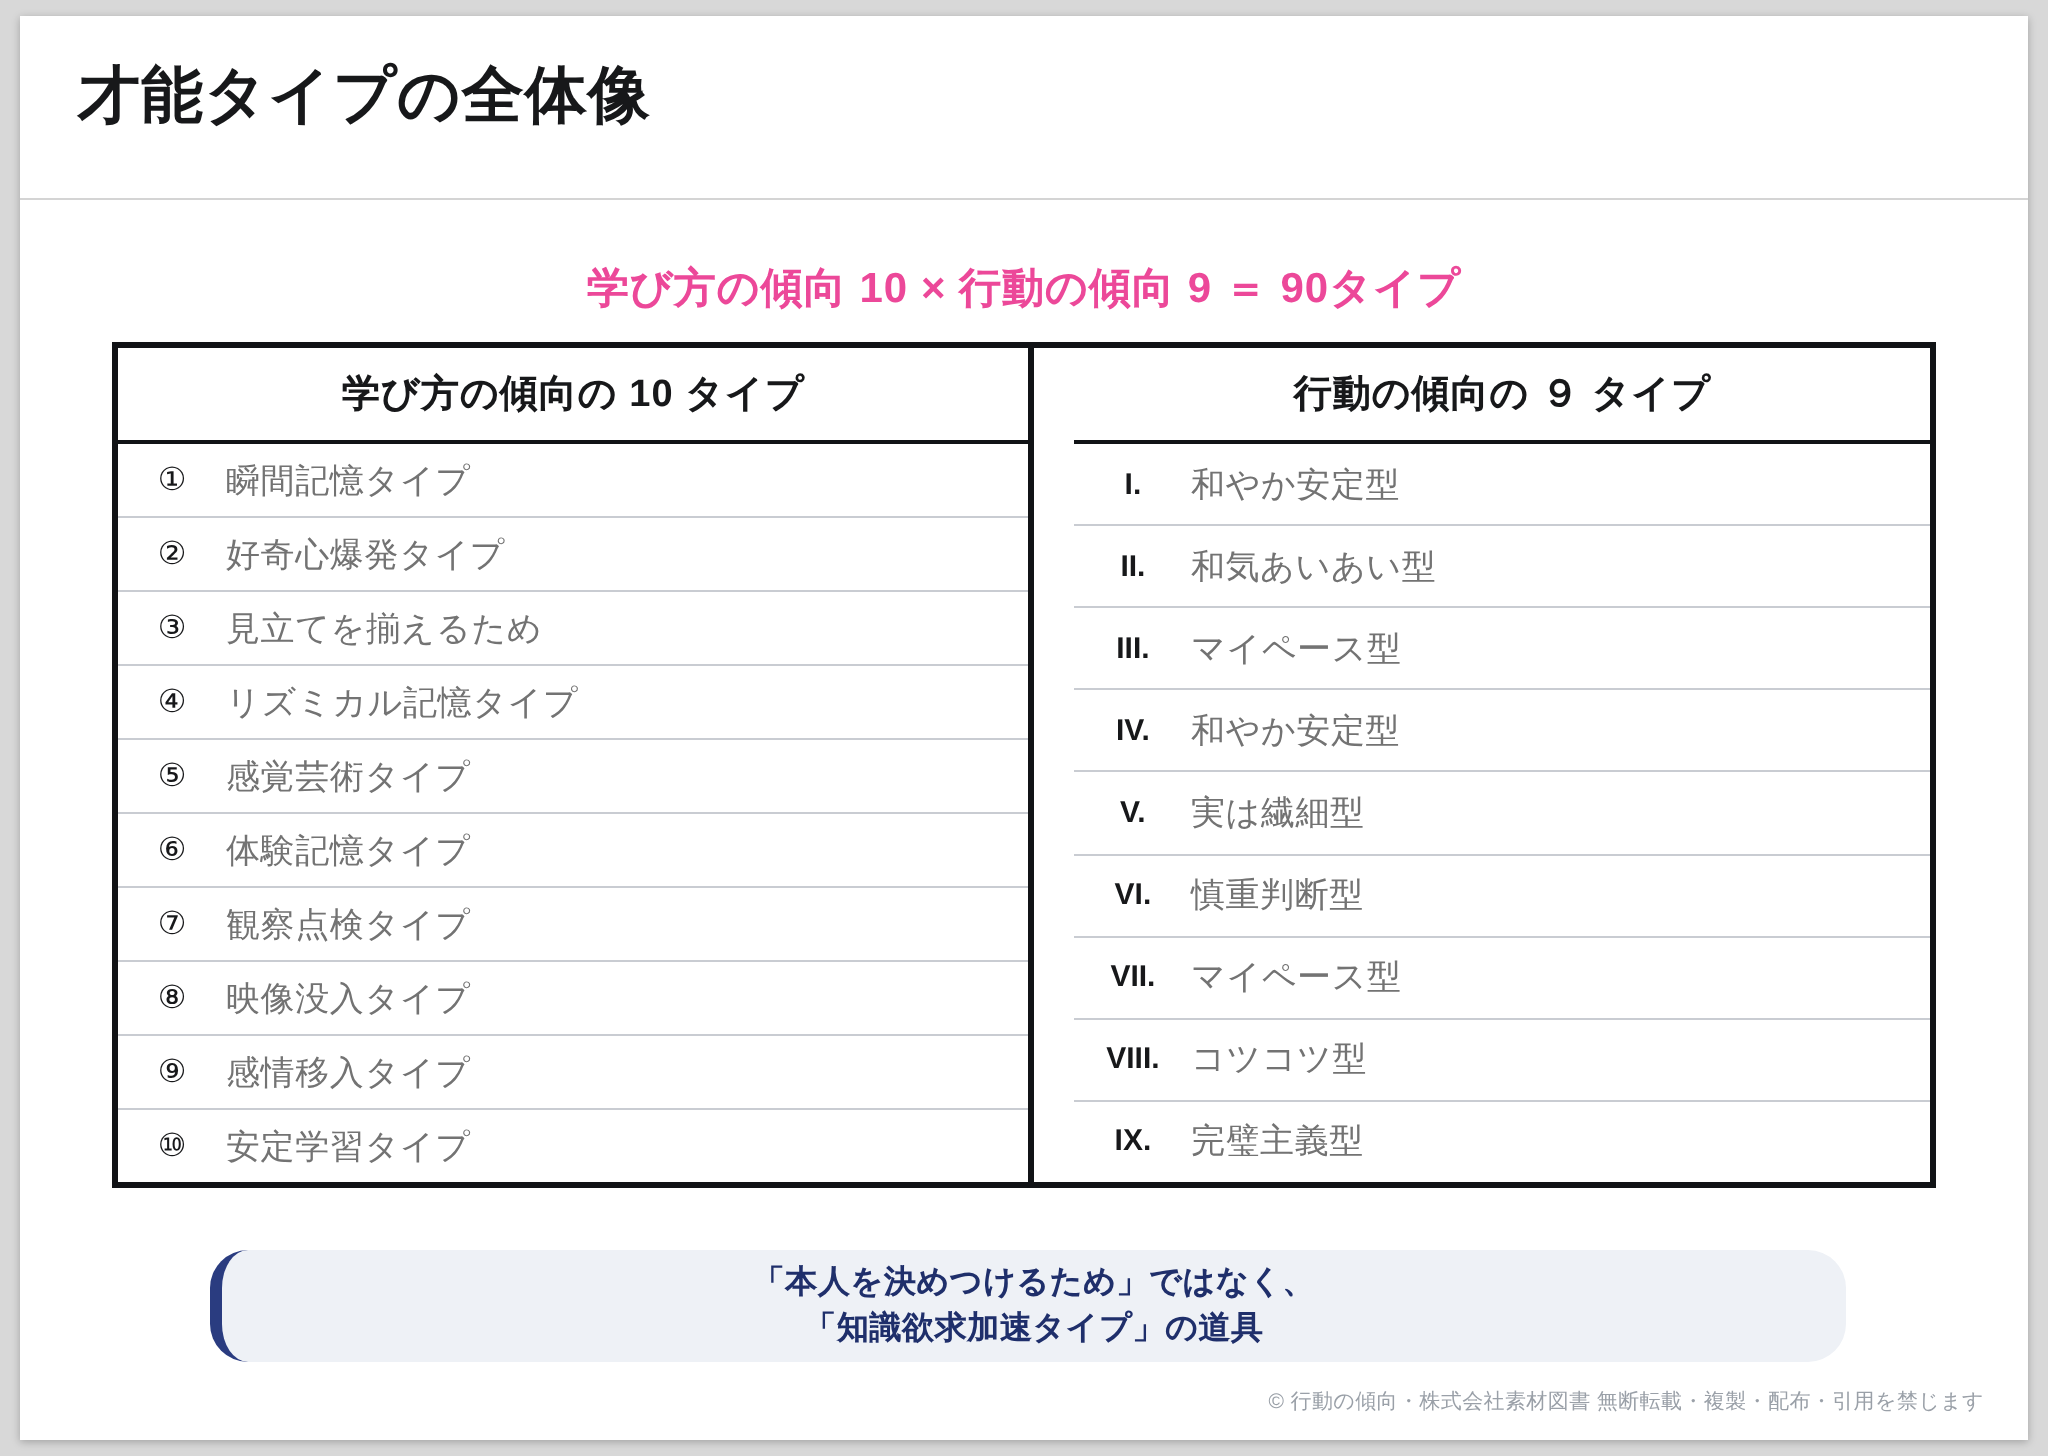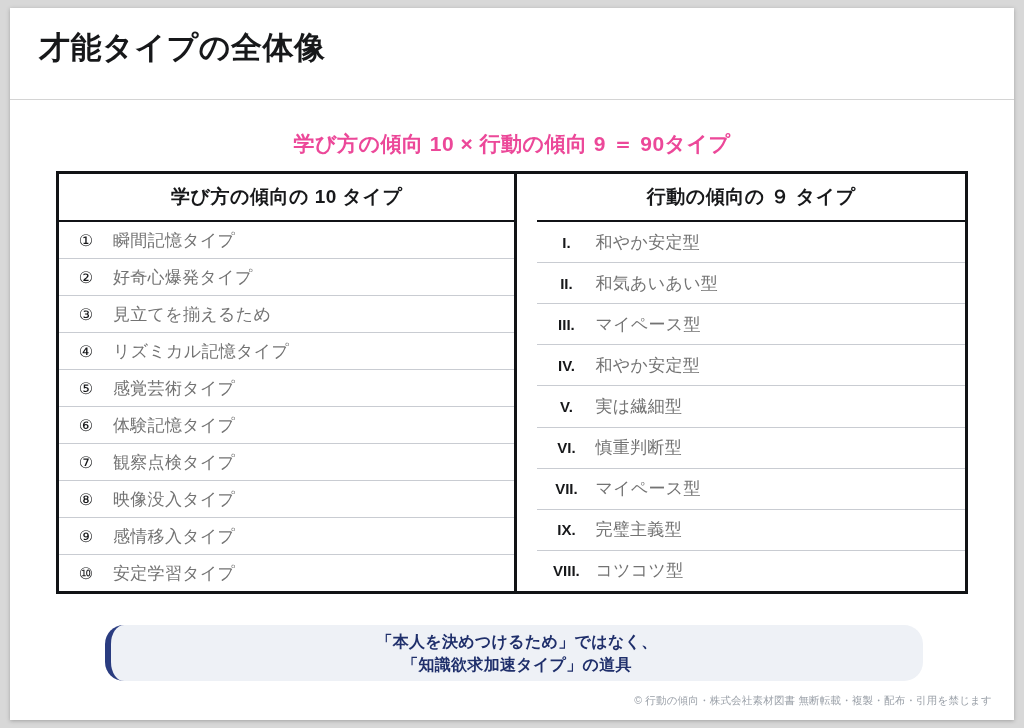--- a/index.html
+++ b/index.html
@@ -242,26 +242,26 @@
         </div>
         <div class="row">
           <div class="num">VI.</div>
           <div class="lbl">慎重判断型</div>
         </div>
         <div class="row">
           <div class="num">VII.</div>
           <div class="lbl">マイペース型</div>
         </div>
         <div class="row">
+          <div class="num">VIII.</div>
+          <div class="lbl">コツコツ型</div>
+        </div>
+        <div class="row">
           <div class="num">IX.</div>
           <div class="lbl">完璧主義型</div>
-        </div>
-        <div class="row">
-          <div class="num">VIII.</div>
-          <div class="lbl">コツコツ型</div>
         </div>
       </div>
     </div>
 
   </div>
 
   <div class="note">
     <div class="note-line">「本人を決めつけるため」ではなく、</div>
     <div class="note-line">「知識欲求加速タイプ」の道具</div>
   </div>

